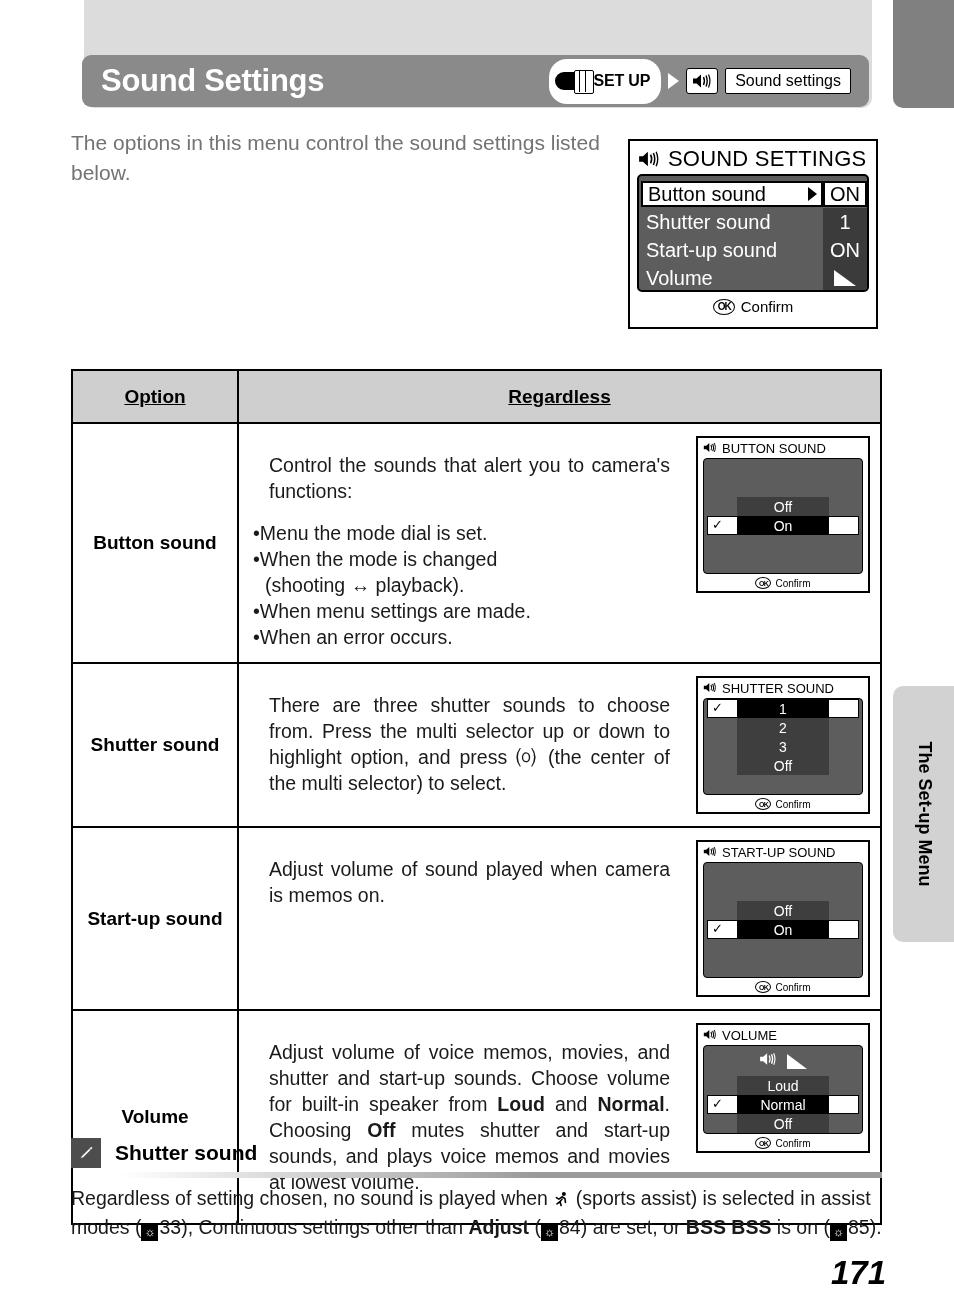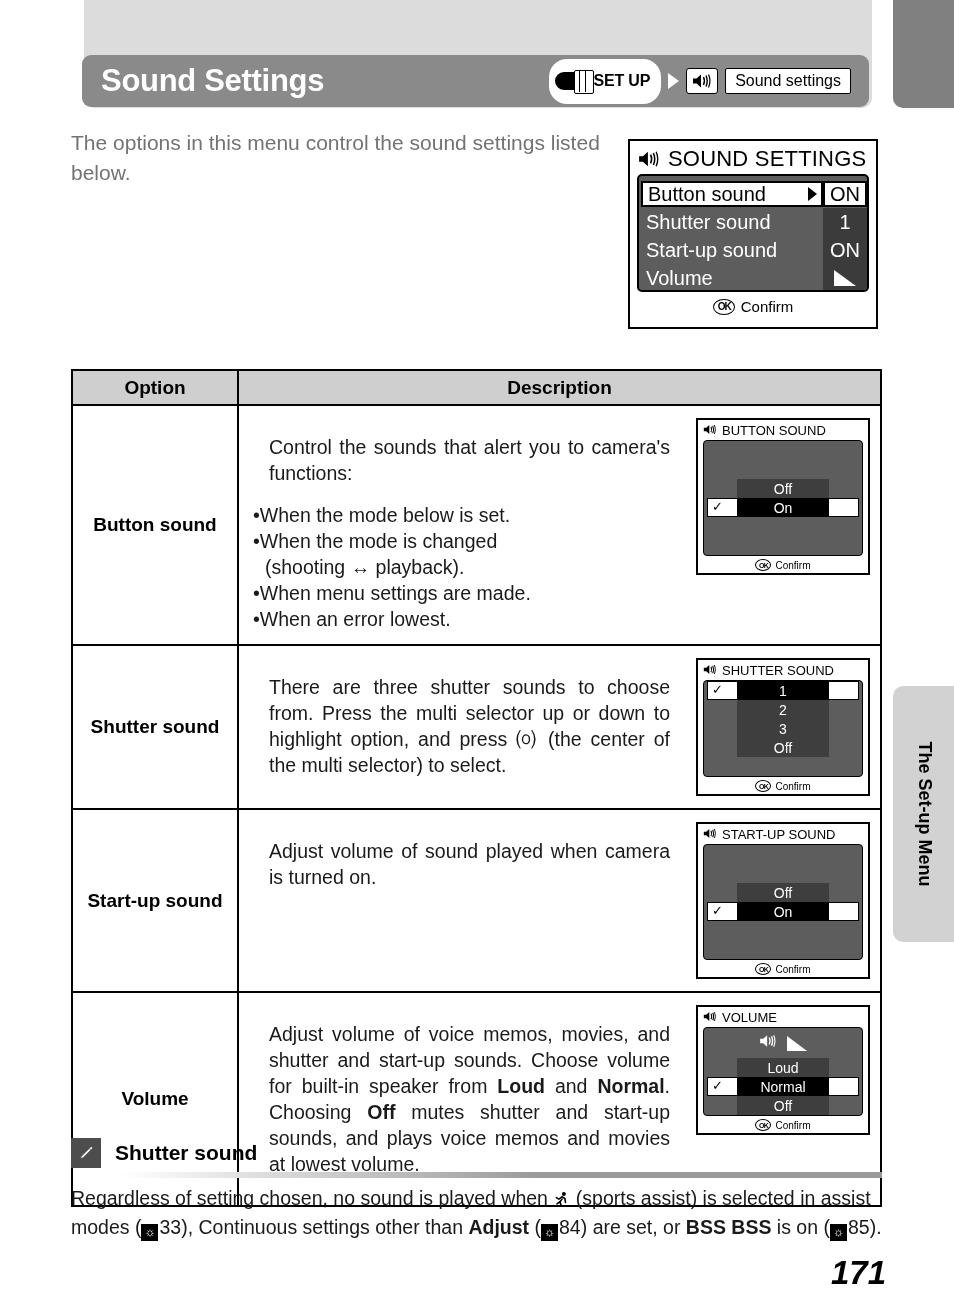--- a/index.html
+++ b/index.html
@@ -266,23 +266,24 @@
   }
   #opt-table th, #opt-table td {
     border: 2.5px solid #000;
     vertical-align: middle;
     box-sizing: border-box;
   }
   #opt-table thead th {
     background: #cfcfcf;
     font-size: 19px;
     font-weight: bold;
-    height: 35px;
+    height: 53px;
     padding: 0;
     text-align: center;
+    text-decoration: underline;
   }
   .col-opt { width: 166px; }
   .opt-cell {
     text-align: center;
     font-size: 19px;
     font-weight: bold;
     padding: 4px;
   }
   .desc-cell {
     padding: 12px 10px 12px 14px;
@@ -549,35 +550,35 @@
   <div class="lcd-footer">
     <span class="ok-badge">OK</span>
     <span>Confirm</span>
   </div>
 </div>
 
 <table id="opt-table">
   <thead>
     <tr>
       <th class="col-opt">Option</th>
-      <th>Description</th>
+      <th>Regardless</th>
     </tr>
   </thead>
   <tbody id="opt-table-body">
       <tr>
         <td class="opt-cell">Button sound</td>
         <td class="desc-cell">
           <div class="desc-flex">
             <div class="desc-text">
               <p>Control the sounds that alert you to camera's functions:</p>
-              <p class="bullet">•When the mode below is set.</p>
+              <p class="bullet">•Menu the mode dial is set.</p>
               <p class="bullet">•When the mode is changed</p>
               <p class="indent">(shooting ↔ playback).</p>
               <p class="bullet">•When menu settings are made.</p>
-              <p class="bullet">•When an error lowest.</p>
+              <p class="bullet">•When an error occurs.</p>
             </div>
             <div class="mini-lcd">
               <div class="mini-title">
                 <span><svg width="14" height="11" viewBox="0 0 20 16" aria-hidden="true">
                     <path d="M1 5.5 H4.5 L9 1.5 V14.5 L4.5 10.5 H1 Z" fill="#000"></path>
                     <path d="M11.5 4 Q13.3 8 11.5 12" stroke="#000" stroke-width="1.6" fill="none"></path>
                     <path d="M14 2.5 Q16.4 8 14 13.5" stroke="#000" stroke-width="1.6" fill="none"></path>
                     <path d="M16.5 1.5 Q19.4 8 16.5 14.5" stroke="#000" stroke-width="1.3" fill="none"></path>
                   </svg></span>
                 <span>BUTTON SOUND</span>
@@ -644,21 +645,21 @@
               </div>
             </div>
           </div>
         </td>
       </tr>
       <tr>
         <td class="opt-cell">Start-up sound</td>
         <td class="desc-cell">
           <div class="desc-flex">
             <div class="desc-text">
-              <p>Adjust volume of sound played when camera is turned on.</p>
+              <p>Adjust volume of sound played when camera is memos on.</p>
             </div>
             <div class="mini-lcd">
               <div class="mini-title">
                 <span><svg width="14" height="11" viewBox="0 0 20 16" aria-hidden="true">
                     <path d="M1 5.5 H4.5 L9 1.5 V14.5 L4.5 10.5 H1 Z" fill="#000"></path>
                     <path d="M11.5 4 Q13.3 8 11.5 12" stroke="#000" stroke-width="1.6" fill="none"></path>
                     <path d="M14 2.5 Q16.4 8 14 13.5" stroke="#000" stroke-width="1.6" fill="none"></path>
                     <path d="M16.5 1.5 Q19.4 8 16.5 14.5" stroke="#000" stroke-width="1.3" fill="none"></path>
                   </svg></span>
                 <span>START-UP SOUND</span>

